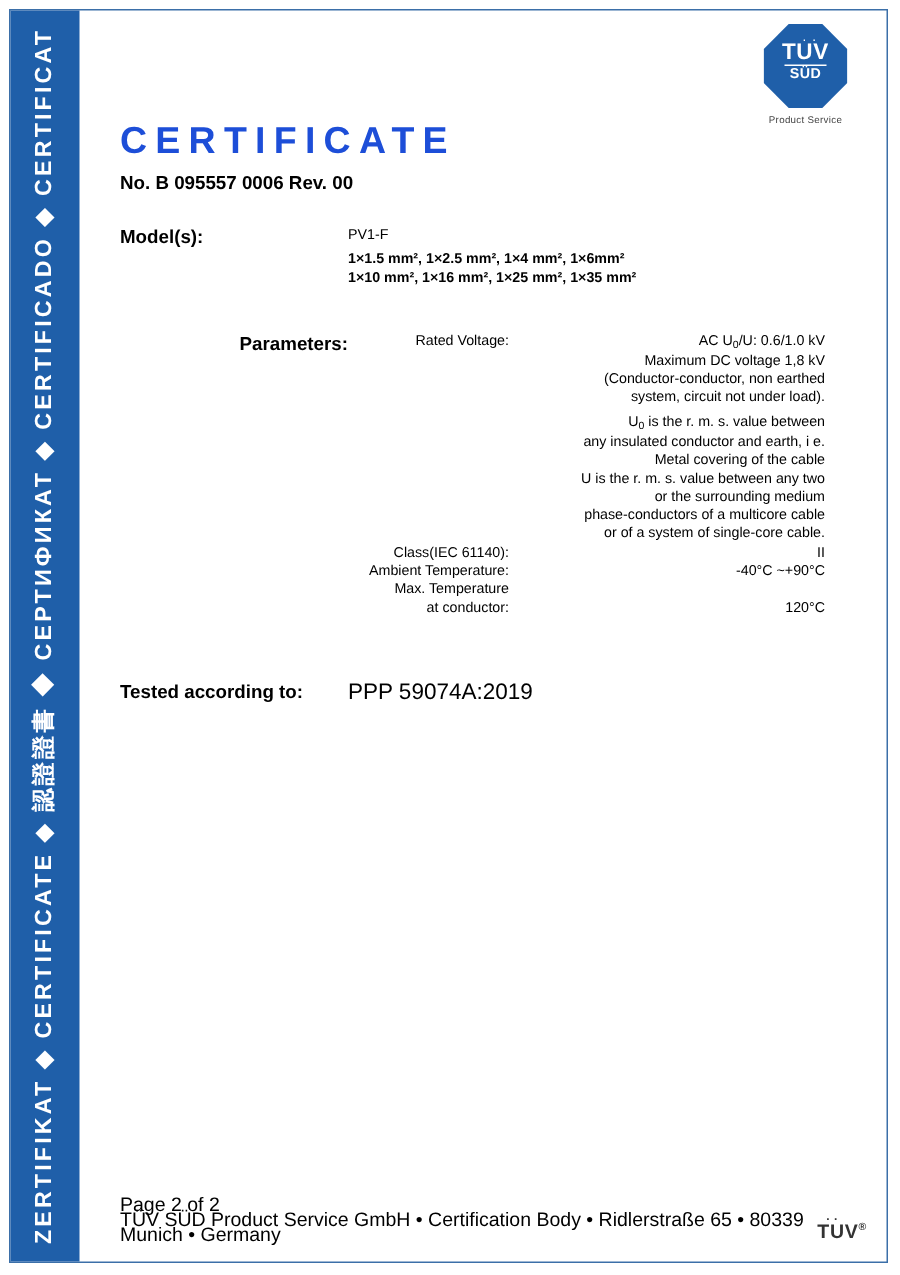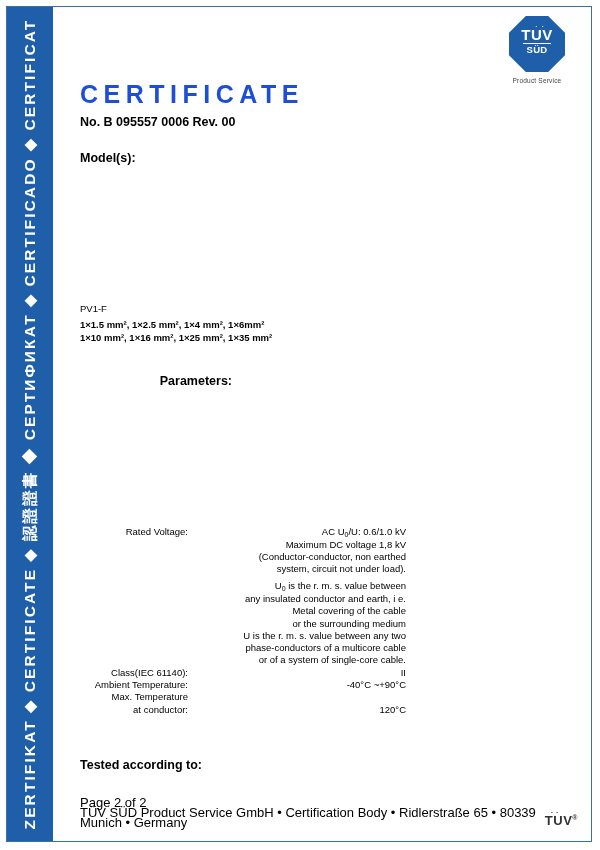--- a/index.html
+++ b/index.html
@@ -131,21 +131,20 @@
   }
   #cert-number {
     font-size: 12.5px;
     font-weight: bold;
     color: #000000;
     margin: 0;
   }
   .row {
     display: flex;
     margin-top: 22px;
-    flex-direction: column;
   }
   .row-label {
     width: 152px;
     flex: 0 0 152px;
     font-size: 12.5px;
     font-weight: bold;
     color: #000000;
     line-height: 15px;
   }
   .row-body {
@@ -298,25 +297,25 @@
           <tr>
             <td class="key"></td>
             <td class="val">any insulated conductor and earth, i e.</td>
           </tr>
           <tr>
             <td class="key"></td>
             <td class="val">Metal covering of the cable</td>
           </tr>
           <tr>
             <td class="key"></td>
+            <td class="val">U is the r. m. s. value between any two</td>
+          </tr>
+          <tr>
+            <td class="key"></td>
             <td class="val">or the surrounding medium</td>
-          </tr>
-          <tr>
-            <td class="key"></td>
-            <td class="val">U is the r. m. s. value between any two</td>
           </tr>
           <tr>
             <td class="key"></td>
             <td class="val">phase-conductors of a multicore cable</td>
           </tr>
           <tr>
             <td class="key"></td>
             <td class="val">or of a system of single-core cable.</td>
           </tr>
           <tr>

